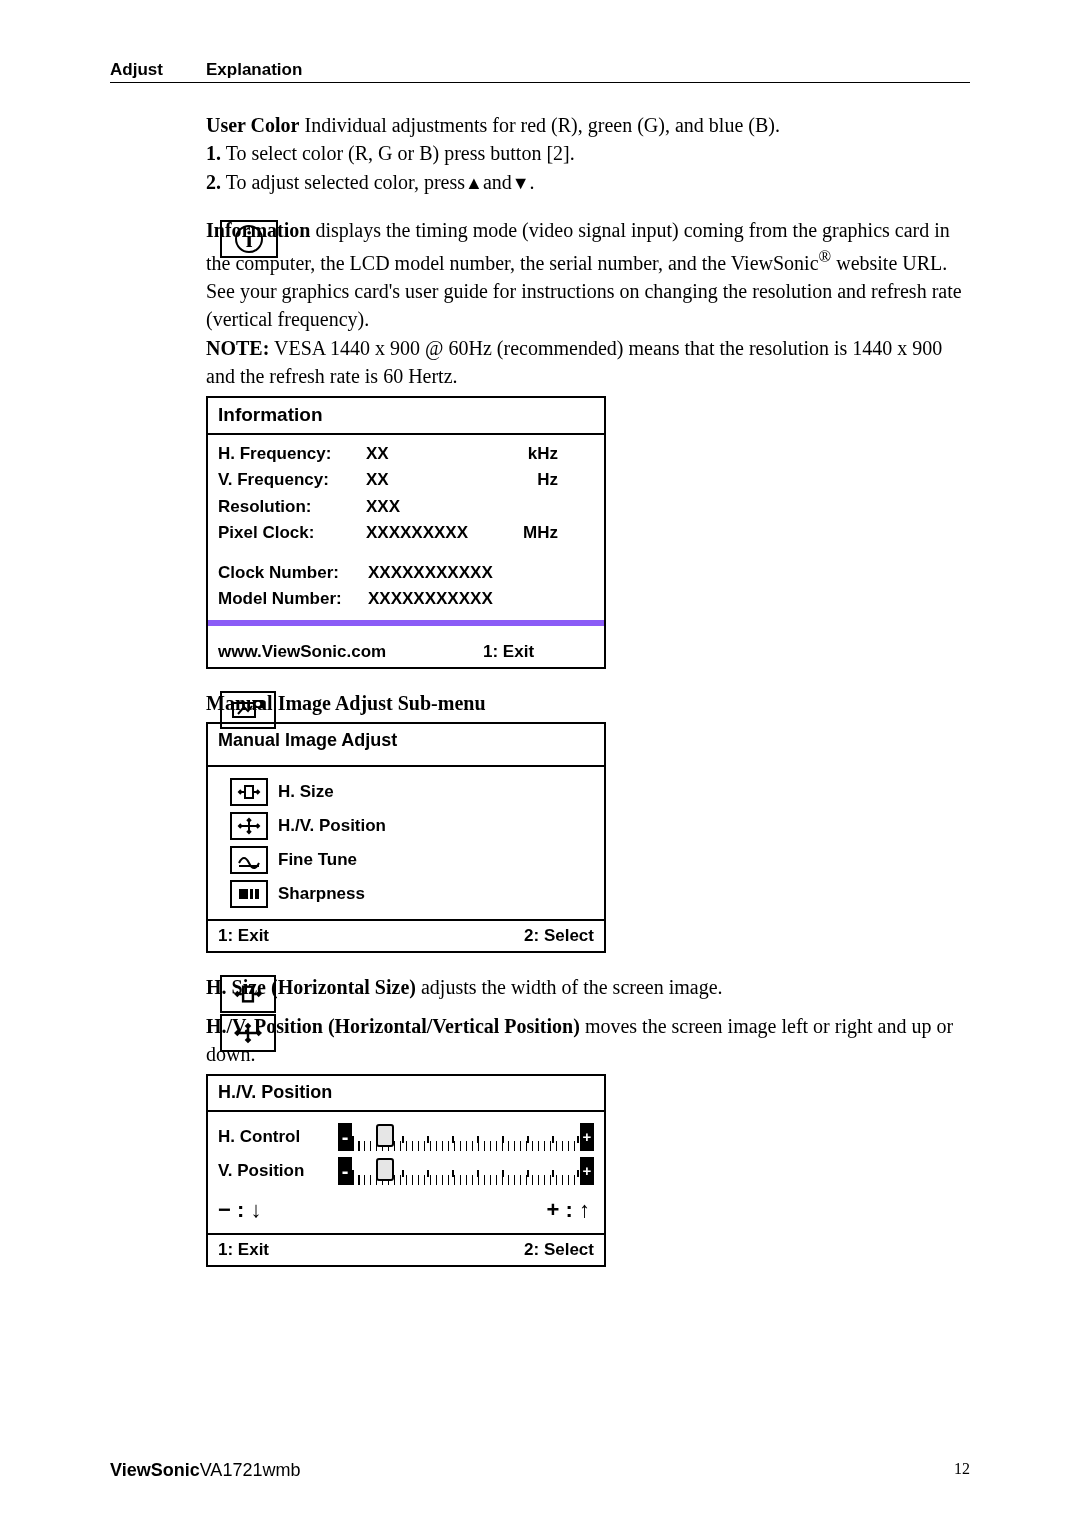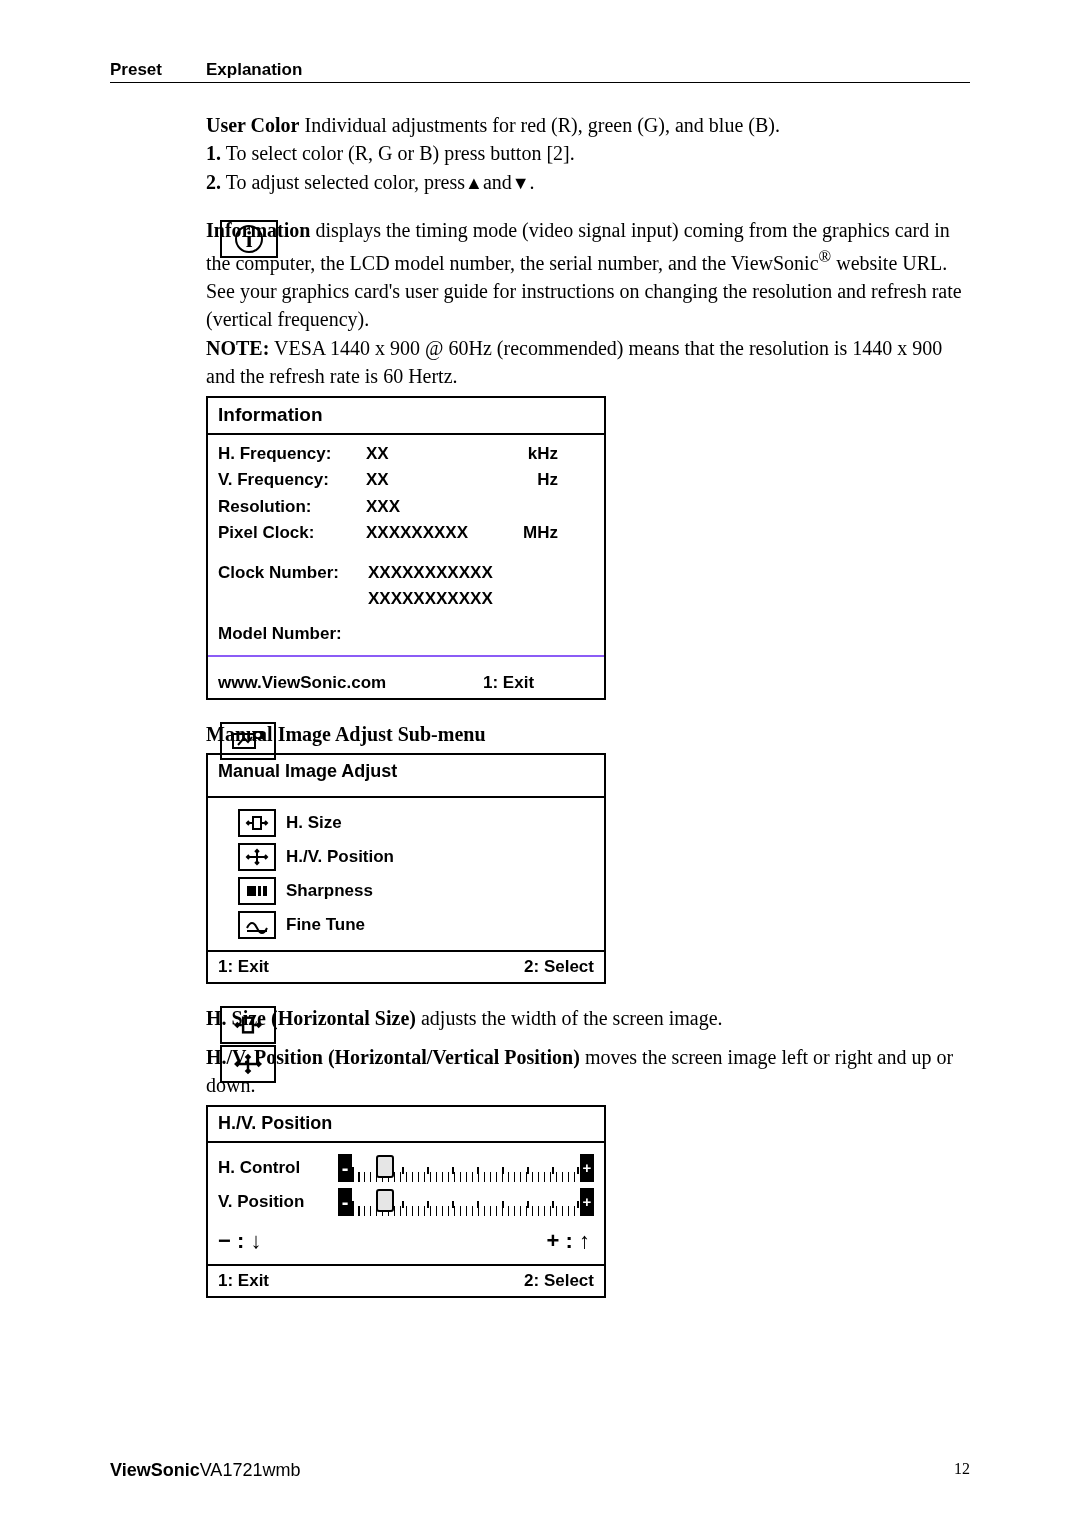--- a/index.html
+++ b/index.html
@@ -68,39 +68,39 @@
     .mia-svg { width: 32px; height: 20px; }
     .info-box {
       border: 2px solid #000;
       width: 400px;
       font-family: Arial, Helvetica, sans-serif;
       font-weight: bold;
       font-size: 17px;
       margin-top: 6px;
     }
     .info-title { border-bottom: 2px solid #000; padding: 4px 10px 4px 10px; font-size: 19px; }
-    .info-body { border-bottom: 2px solid #8b5cf6; padding: 6px 0 8px 10px; }
+    .info-body { border-bottom: 6px solid #8b5cf6; padding: 6px 0 8px 10px; }
     .info-body-row { display: flex; padding: 1px 0; }
     .ib-lbl { width: 148px; }
     .ib-val { width: 152px; }
     .ib-unit { width: 40px; text-align: right; }
     .info-footer { display: flex; padding: 14px 10px 3px 10px; }
     .info-footer-l { flex: 1.2; }
     .info-footer-r { flex: 1; text-align: center; }
 
     .mia-box {
       border: 2px solid #000;
       width: 400px;
       font-family: Arial, Helvetica, sans-serif;
       font-weight: bold;
       font-size: 17px;
     }
     .mia-title { border-bottom: 2px solid #000; padding: 4px 10px 12px 10px; font-size: 18px; }
     .mia-list { border-bottom: 2px solid #000; padding: 8px 10px 8px 10px; }
-    .mia-item { display: flex; align-items: center; gap: 10px; padding: 3px 12px; margin-left: 8px; }
+    .mia-item { display: flex; align-items: center; gap: 10px; padding: 3px 12px; }
     .mia-icon { border: 2px solid #000; width: 38px; height: 28px; display: flex; align-items: center; justify-content: center; }
     .mia-icon svg { width: 24px; height: 18px; }
     .mia-footer { display: flex; padding: 3px 10px; }
     .mia-foot-l { flex: 1; }
     .mia-foot-r { flex: 1; text-align: right; }
 
     .hv-box {
       border: 2px solid #000;
       width: 400px;
       font-family: Arial, Helvetica, sans-serif;
@@ -158,21 +158,21 @@
     .footer .brand { font-weight: bold; margin-right: 0; }
     .footer .pnum { margin-left: auto; font-family: Liberation Serif, serif; font-size: 16px; }
     b { font-weight: bold; }
     .tri { font-size: 18px; position: relative; top: 0; }
     .uparrow, .downarrow { font-size: 22px; font-weight: bold; }
   </style>
 </head>
 <body>
 
 <div class="header-row">
-  <div class="header-control">Preset</div>
+  <div class="header-control">Adjust</div>
   <div class="header-explanation">Explanation</div>
 </div>
 
 <div class="content-body">
   <div class="para-block">
     <p>
       <b>User Color</b><span>  Individual adjustments for red (R), green (G),  and blue (B).</span>
     </p>
     <p>
       <b>1.</b><span>  To select color (R, G or B) press button [2].</span>
@@ -218,21 +218,21 @@
             <div class="ib-lbl">Pixel Clock:</div>
             <div class="ib-val">XXXXXXXXX</div>
             <div class="ib-unit">MHz</div>
           </div>
           <div style="height:14px;"></div>
           <div class="info-body-row">
             <div style="width:150px;">Clock Number:</div>
             <div>XXXXXXXXXXX</div>
           </div>
           <div class="info-body-row">
-            <div style="width:150px;margin-top:35px;">Model Number:</div>
+            <div style="width:150px;">Model Number:</div>
             <div>XXXXXXXXXXX</div>
           </div>
         </div>
         <div class="info-footer">
           <div class="info-footer-l">www.ViewSonic.com</div>
           <div class="info-footer-r">1: Exit</div>
         </div>
       </div>
     </div>
   </div>
@@ -266,35 +266,35 @@
             <div class="mia-icon">
               <svg viewBox="0 0 24 18">
                   <path d="M12 2 L12 16 M2 9 L22 9 M10 4 L12 2 L14 4 M10 14 L12 16 L14 14 M4 7 L2 9 L4 11 M20 7 L22 9 L20 11" stroke="#000" stroke-width="2" fill="none"></path>
                 </svg>
             </div>
             <span>H./V. Position</span>
           </div>
           <div class="mia-item">
             <div class="mia-icon">
               <svg viewBox="0 0 24 18">
+                  <path d="M2 12 Q7 2 12 12 T22 12" stroke="#000" stroke-width="2" fill="none"></path>
+                  <line x1="2" y1="15" x2="22" y2="15" stroke="#000" stroke-width="2"></line>
+                </svg>
+            </div>
+            <span>Fine Tune</span>
+          </div>
+          <div class="mia-item">
+            <div class="mia-icon">
+              <svg viewBox="0 0 24 18">
                   <rect x="2" y="4" width="9" height="10" fill="#000"></rect>
                   <rect x="13" y="4" width="3" height="10" fill="#000"></rect>
                   <rect x="18" y="4" width="4" height="10" fill="#000"></rect>
                 </svg>
             </div>
             <span>Sharpness</span>
-          </div>
-          <div class="mia-item">
-            <div class="mia-icon">
-              <svg viewBox="0 0 24 18">
-                  <path d="M2 12 Q7 2 12 12 T22 12" stroke="#000" stroke-width="2" fill="none"></path>
-                  <line x1="2" y1="15" x2="22" y2="15" stroke="#000" stroke-width="2"></line>
-                </svg>
-            </div>
-            <span>Fine Tune</span>
           </div>
         </div>
         <div class="mia-footer">
           <div class="mia-foot-l">1: Exit</div>
           <div class="mia-foot-r">2: Select</div>
         </div>
       </div>
     </div>
   </div>
 

